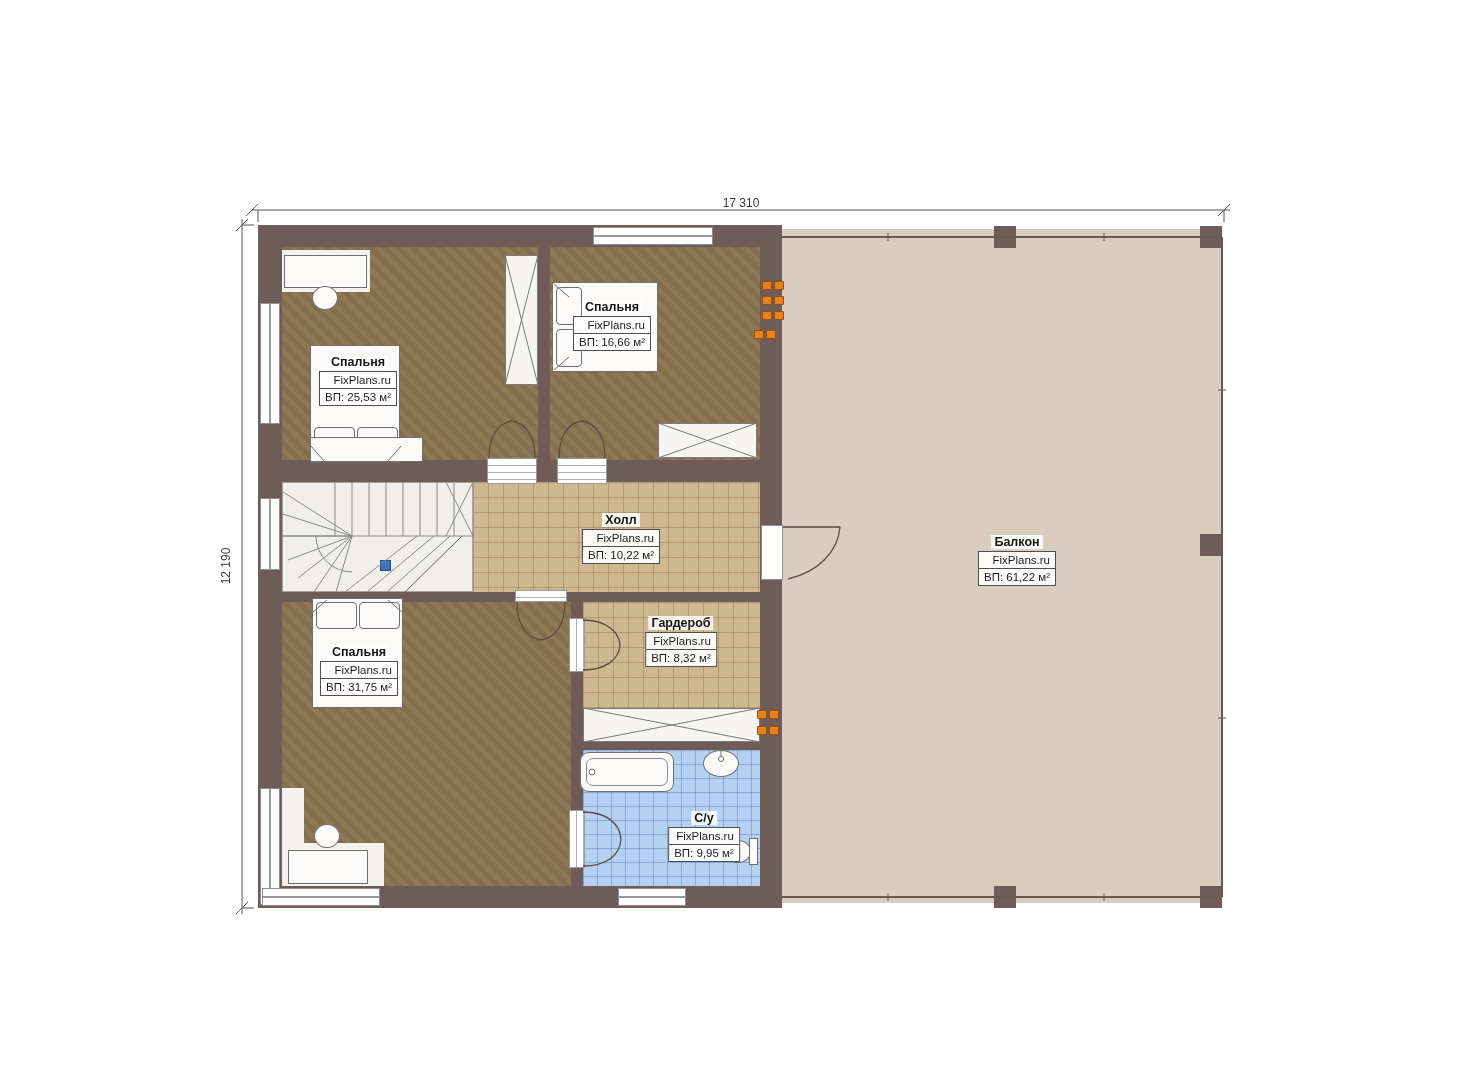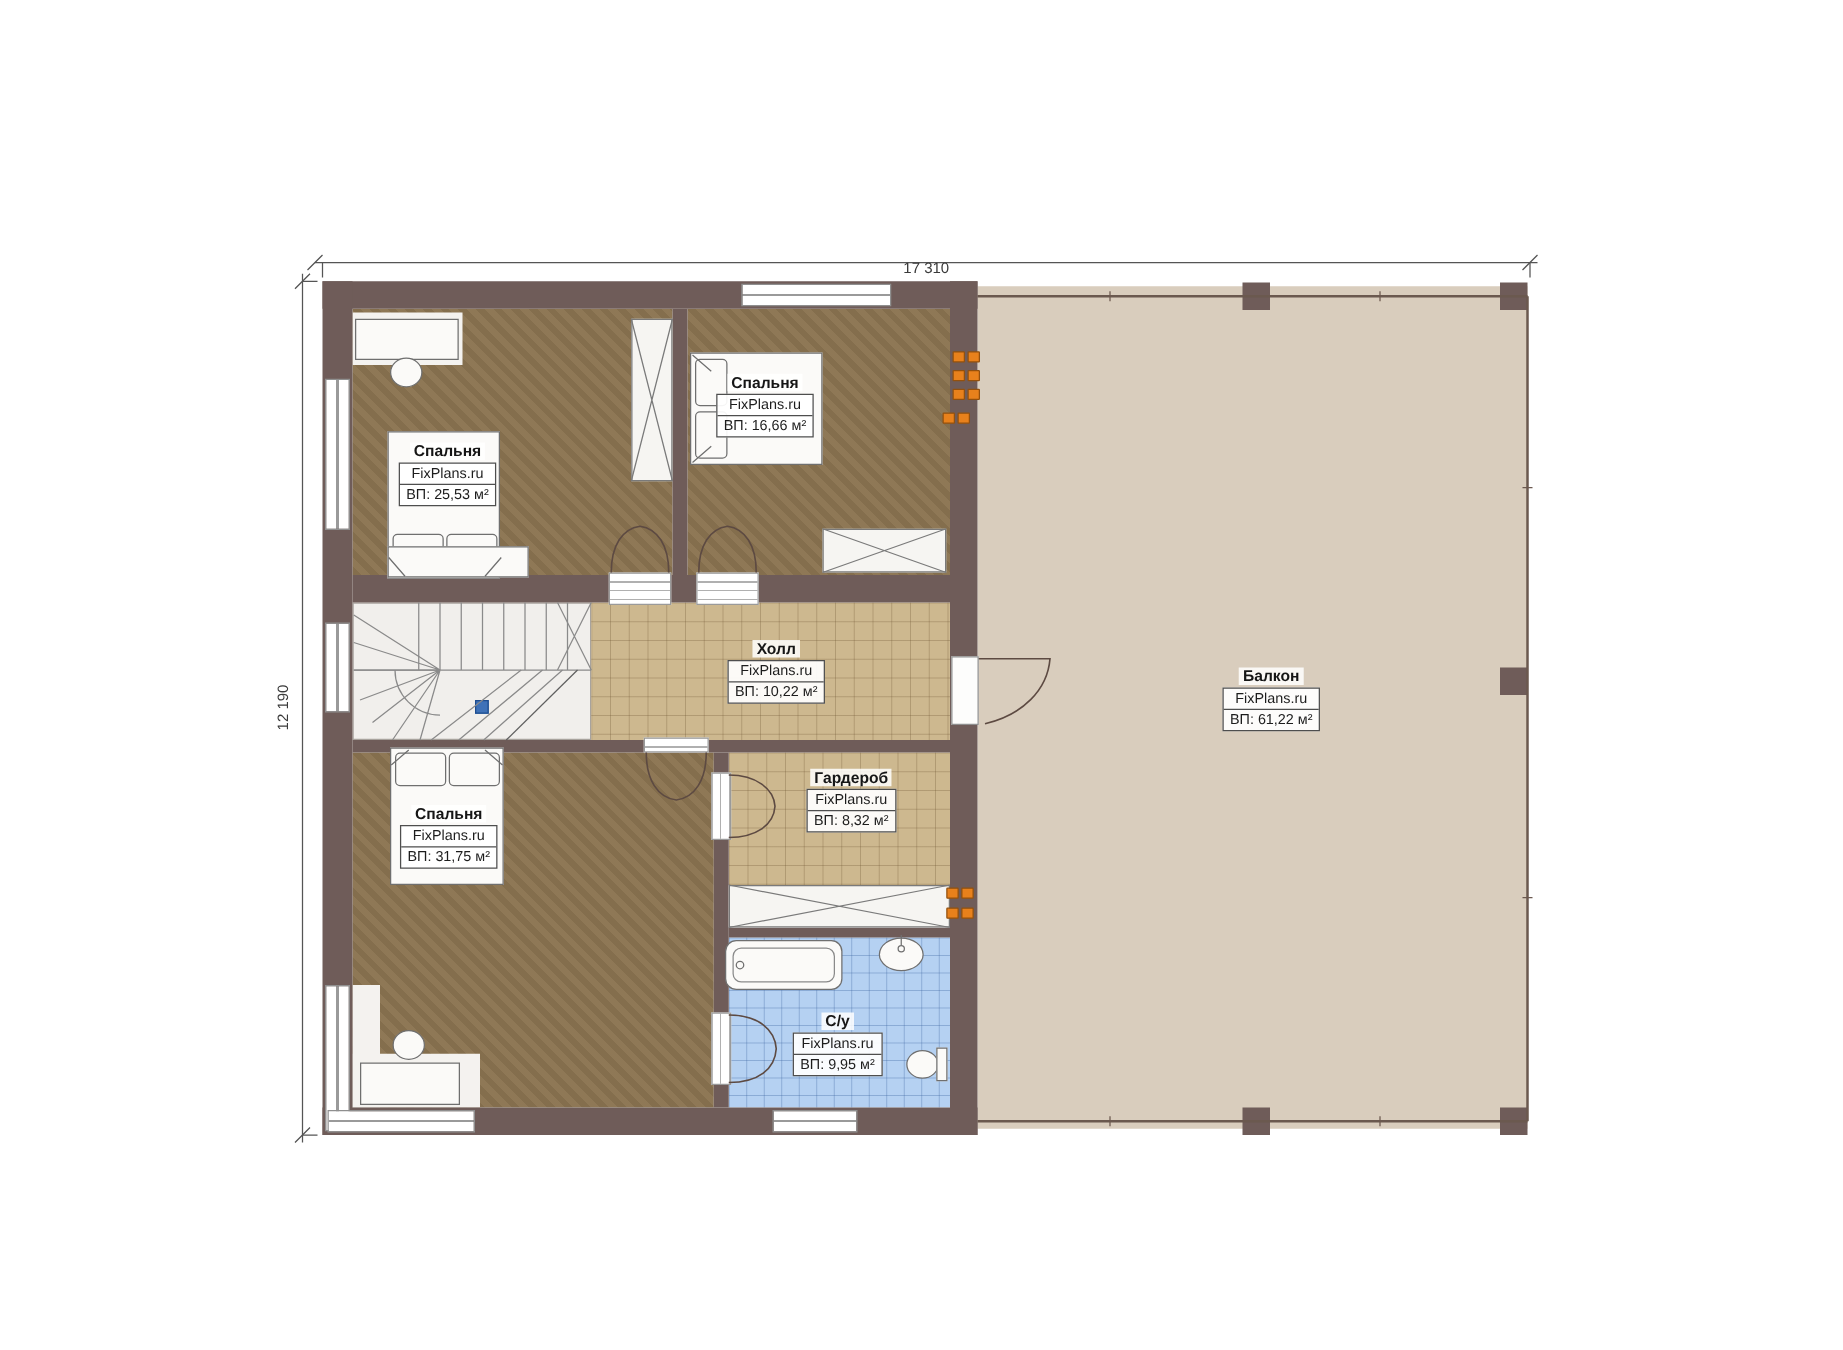--- a/index.html
+++ b/index.html
@@ -33,21 +33,21 @@
           border:1px solid #9a9a9a;box-sizing:border-box;z-index:3;}
   .leaf{position:absolute;background:#fdfdfc;border:1px solid #8f8f8f;box-sizing:border-box;z-index:3;}
   
   .furn{position:absolute;background:#fbfaf8;border:1px solid #6f6f6f;box-sizing:border-box;z-index:4;}
   .round{border-radius:50%;}
   .xbox{position:absolute;background:#f6f5f2;border:1px solid #7a7a7a;box-sizing:border-box;z-index:2;}
   
   .room-label{position:absolute;z-index:6;text-align:center;transform:translateX(-50%);}
   .room-title{display:inline-block;font-size:12.5px;font-weight:bold;color:#161616;
               background:rgba(255,255,255,.85);padding:0 3px;margin-bottom:2px;white-space:nowrap;}
-  .room-box{border:1px solid #4e4e4e;background:rgba(255,255,255,.93);}
+  .room-box{border:1px solid #4e4e4e;background:rgba(255,255,255,.93);text-align:right;}
   .room-box .row{font-size:11.5px;color:#1d1d1d;padding:2px 5px;white-space:nowrap;}
   .room-box .row + .row{border-top:1px solid #4e4e4e;}
   
   .opair{position:absolute;display:flex;gap:2px;z-index:6;}
   .opair span{width:8px;height:7px;background:#e8811c;border:1px solid #93500d;border-radius:1px;}
   .bluemark{position:absolute;width:9px;height:9px;background:#3f72b8;border:1px solid #1d4c8f;z-index:5;}
   
   .dim{position:absolute;font-size:12px;color:#3a3a3a;z-index:7;white-space:nowrap;}
   .dim-h{transform:translateX(-50%);}
   .dim-v{transform:translate(-50%,-50%) rotate(-90deg);}
@@ -247,32 +247,32 @@
   </div>
 
   <div class="room-label" style="left:681px;top:613px;">
     <span class="room-title">Гардероб</span>
     <div class="room-box">
       <div class="row">FixPlans.ru</div>
       <div class="row">ВП: 8,32 м²</div>
     </div>
   </div>
 
-  <div class="room-label" style="left:670px;top:808px;">
+  <div class="room-label" style="left:704px;top:808px;">
     <span class="room-title">С/у</span>
     <div class="room-box">
       <div class="row">FixPlans.ru</div>
       <div class="row">ВП: 9,95 м²</div>
     </div>
   </div>
 
   <div class="room-label" style="left:1017px;top:532px;">
     <span class="room-title">Балкон</span>
     <div class="room-box">
       <div class="row">FixPlans.ru</div>
       <div class="row">ВП: 61,22 м²</div>
     </div>
   </div>
 
-  <div class="dim dim-h" style="left:741px;top:207px;">17 310</div>
+  <div class="dim dim-h" style="left:741px;top:196px;">17 310</div>
   <div class="dim dim-v" style="left:226px;top:566px;">12 190</div>
 
 </div>
 
 </body></html>

